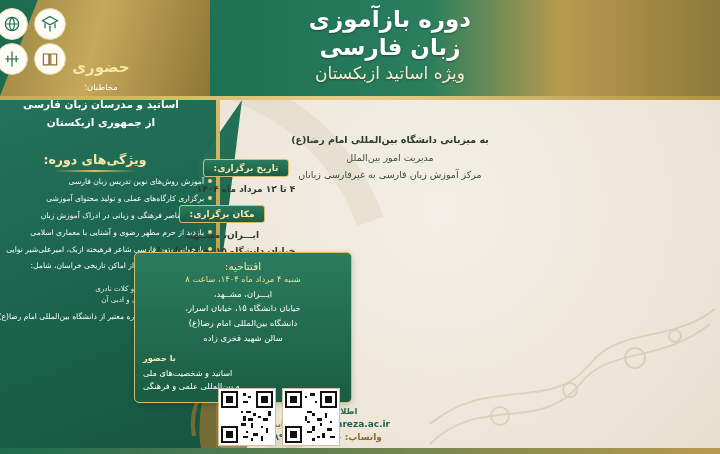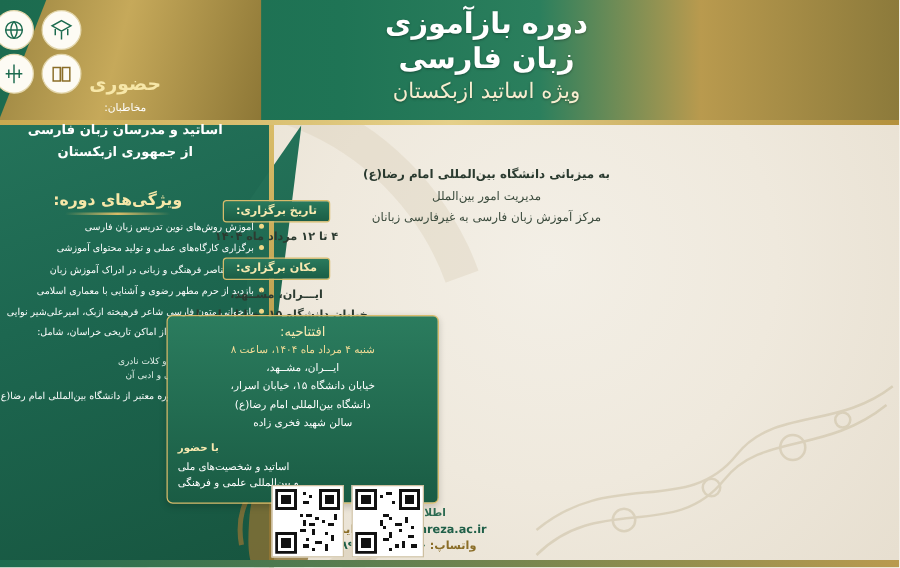--- a/index.html
+++ b/index.html
@@ -103,21 +103,21 @@
     position:absolute;z-index:6;border-radius:3px;
   }
   .card-label{
     display:inline-block;background:linear-gradient(180deg,#2a7a5d,#1b5d45);
     color:#f8e9b0;font-size:9px;font-weight:bold;padding:3px 10px;border-radius:3px;
     border:1px solid #d6bb6b;
   }
   .card-body{
     color:#2c3b31;font-size:9px;line-height:1.8;margin-top:4px;text-align:center;font-weight:bold;
   }
-  #card-date{top:156px;right:414px;width:168px;text-align:center;}
+  #card-date{top:156px;right:390px;width:168px;text-align:center;}
   #card-place{top:202px;right:398px;width:200px;text-align:center;}
 
   .opening-card{
     position:absolute;top:252px;right:368px;width:200px;z-index:6;
     background:linear-gradient(180deg,#2b7c5e 0%,#1a5c44 100%);
     border:1px solid #d6bb6b;border-radius:5px;padding:7px 8px 9px;
     box-shadow:0 2px 6px rgba(0,0,0,.18);
   }
   .opening-title{color:#f8e9b0;font-size:10.5px;font-weight:normal;text-align:center;}
   .opening-body{color:#ffffff;font-size:8.4px;line-height:1.75;text-align:center;margin-top:0;}

